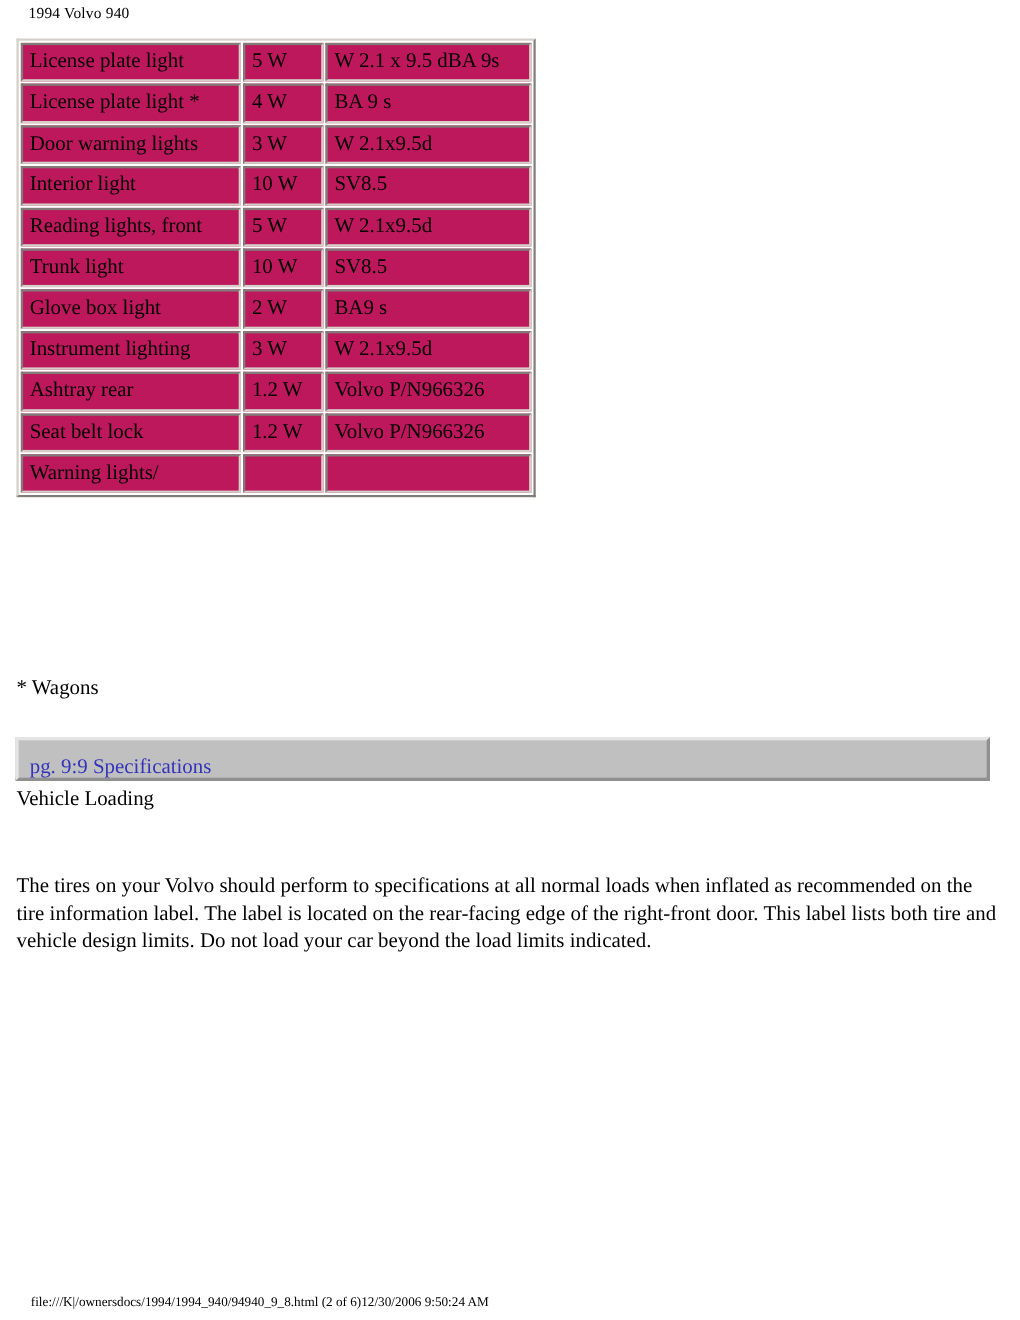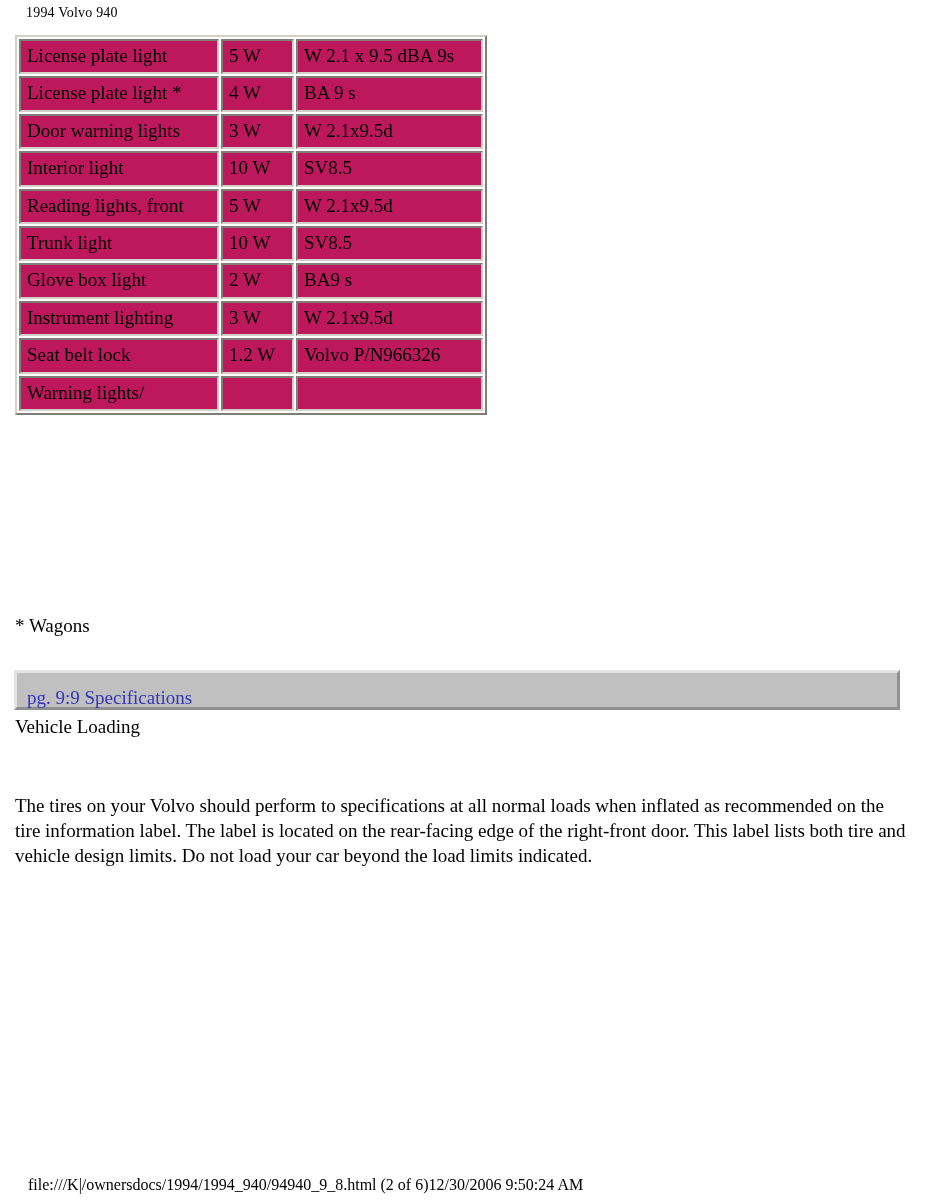--- a/index.html
+++ b/index.html
@@ -101,21 +101,21 @@
     line-height: 1.32;
     margin: 0;
     text-align: left;
   }
 
   
   .print-footer {
     position: absolute;
     left: 28px;
     top: 1176px;
-    font-size: 16px;
+    font-size: 12px;
     white-space: nowrap;
   }
 </style>
 </head>
 <body>
 
 <div class="page-header">1994 Volvo 940</div>
 
 <div class="bulb-table-wrap">
   <table class="bulb-table">
@@ -154,20 +154,25 @@
           <td class="col-component">Glove box light</td>
           <td class="col-wattage">2 W</td>
           <td class="col-type">BA9 s</td>
         </tr>
         <tr>
           <td class="col-component">Instrument lighting</td>
           <td class="col-wattage">3 W</td>
           <td class="col-type">W 2.1x9.5d</td>
         </tr>
         <tr>
+          <td class="col-component">Ashtray rear</td>
+          <td class="col-wattage">1.2 W</td>
+          <td class="col-type">Volvo P/N966326</td>
+        </tr>
+        <tr>
           <td class="col-component">Seat belt lock</td>
           <td class="col-wattage">1.2 W</td>
           <td class="col-type">Volvo P/N966326</td>
         </tr>
         <tr>
           <td class="col-component">Warning lights/</td>
           <td class="col-wattage"></td>
           <td class="col-type"></td>
         </tr>
       </tbody>

